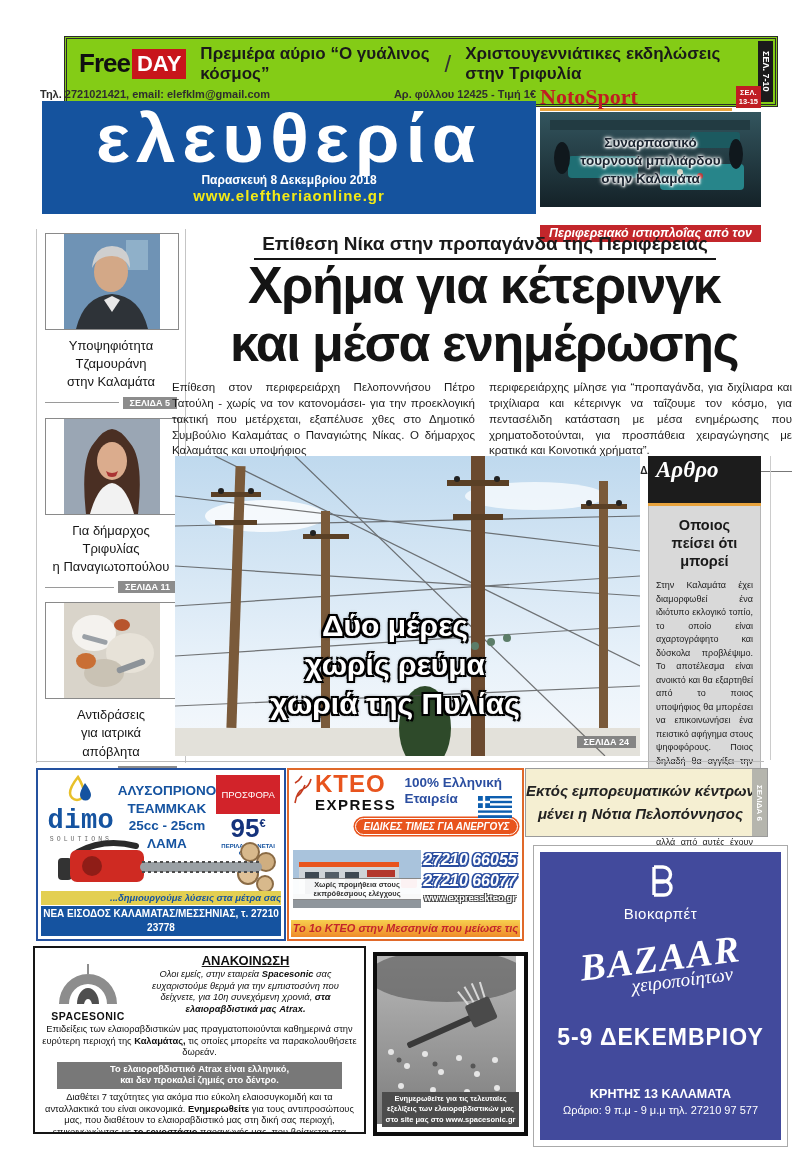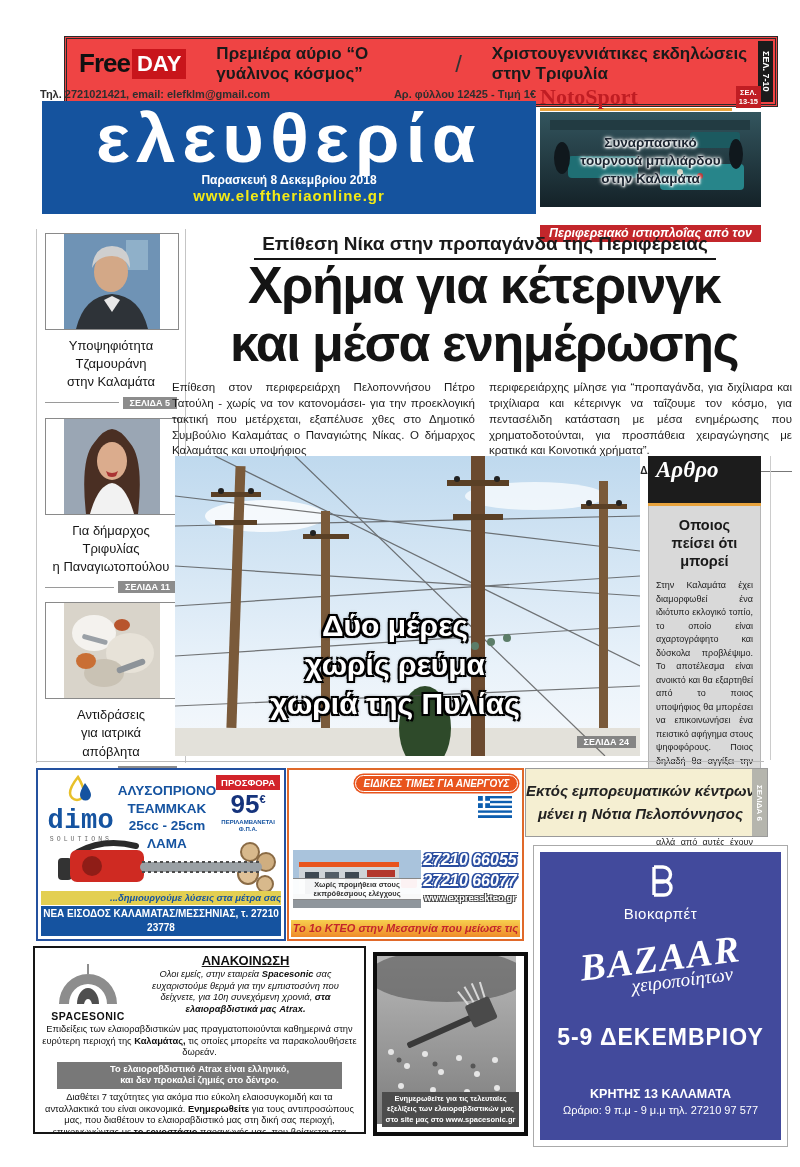--- a/index.html
+++ b/index.html
@@ -6,21 +6,21 @@
   body{
     width:800px;height:1167px;position:relative;background:#fff;
     font-family:"Liberation Sans",sans-serif;color:#1a1a1a;overflow:hidden;
   }
   .abs{position:absolute;}
   .pl{white-space:pre-line;}
   .b{font-weight:700;}
 
   
   .topbar{left:64px;top:36px;width:672px;height:49px;border:3px double #2a2a2a;
-    display:flex;align-items:center;gap:30px;padding:0 24px 16px 12px;background:#ef4444;}
+    display:flex;align-items:center;gap:14px;padding:0 24px 16px 12px;background:#84cc16;}
   .freeday{display:flex;align-items:center;font-weight:700;}
   .free{font-size:26px;font-weight:800;color:#101010;letter-spacing:-1px;}
   .day{font-size:22px;font-weight:800;color:#fff;background:#c8151b;padding:2px 5px;margin-left:2px;}
   .tb-show{font-size:17px;font-weight:700;color:#1a1a1a;}
   .tb-slash{font-size:24px;font-weight:400;color:#333;}
   .tb-badge{position:absolute;right:2px;top:2px;bottom:2px;width:15px;background:#1b1b1b;color:#fff;
     writing-mode:vertical-rl;font-size:9px;font-weight:700;display:flex;align-items:center;justify-content:center;}
 
   
   .contactrow{left:40px;top:88px;width:496px;display:flex;justify-content:space-between;
@@ -89,21 +89,21 @@
   .vrule{left:770px;top:456px;width:1px;height:304px;background:#ccc;}
 
   
   .dimo{left:36px;top:768px;width:246px;height:169px;border:2px solid #24519f;background:#fff;overflow:hidden;}
   .dimo-top{display:flex;padding:5px 4px 0 6px;}
   .dimo-logo-col{width:74px;text-align:center;font-family:Liberation Mono, monospace;}
   .dimo-name{font-size:27px;font-weight:800;color:#1553a0;line-height:1;letter-spacing:.5px;}
   .dimo-sub{font-size:6.5px;letter-spacing:3px;color:#6a6a6a;margin-top:1px;}
   .dimo-product{flex:1;text-align:center;padding-top:7px;font-size:13.5px;font-weight:800;color:#1553a0;line-height:1.3;}
   .dimo-offer{width:64px;text-align:center;}
-  .offer-label{background:#d2232a;color:#fff;font-size:9.5px;font-weight:700;padding:2px 0;}
+  .offer-label{background:#d2232a;color:#fff;font-size:9.5px;font-weight:400;padding:14px 0;}
   .offer-price{font-size:26px;font-weight:800;color:#15337c;line-height:1.1;}
   .offer-cur{font-size:11px;vertical-align:super;}
   .offer-note{font-size:6px;font-weight:700;color:#1553a0;line-height:1.3;}
   .dimo-slogan{position:absolute;left:3px;right:3px;bottom:34px;height:14px;background:#e3cf52;
     color:#1553a0;font-style:italic;font-weight:700;font-size:9.5px;line-height:14px;padding-left:8px;text-align:right;}
   .dimo-addr{position:absolute;left:3px;right:3px;bottom:3px;height:29px;background:#1553a0;color:#fff;
     text-align:center;font-size:10px;font-weight:700;line-height:1.4;padding-top:1px;}
 
   
   .kteo{left:287px;top:768px;width:233px;height:169px;border:2px solid #e0692a;background:#fff;overflow:hidden;}
@@ -396,20 +396,31 @@
     <line x1="98" y1="36" x2="216" y2="36" stroke="#4c4c4c" stroke-width="2" stroke-dasharray="3 3"></line>
   </svg>
   <div class="dimo-slogan">...δημιουργούμε λύσεις στα μέτρα σας</div>
   <div class="dimo-addr">
     <div>ΝΕΑ ΕΙΣΟΔΟΣ ΚΑΛΑΜΑΤΑΣ/ΜΕΣΣΗΝΙΑΣ, τ. 27210 23778</div>
     <div>www.dimohellas.gr</div>
   </div>
 </div>
 
 <div class="abs kteo">
+  <div class="kteo-head">
+    <svg width="20" height="34">
+      <path d="M2,30 Q4,18 10,16 Q16,14 18,6 M3,24 Q8,22 12,12 M2,10 Q6,8 9,3" fill="none" stroke="#c43b1f" stroke-width="1.6"></path>
+    </svg>
+    <div class="kteo-logo">
+      <div class="kteo-word">KTEO</div>
+      <div class="express-word">EXPRESS</div>
+    </div>
+    <div class="kteo-claim pl">100% Ελληνική
+Εταιρεία</div>
+  </div>
   <svg class="kteo-flag" width="34" height="22">
     <rect width="34" height="22" fill="#0d5eaf"></rect>
     <g fill="#fff">
       <rect y="2.4" width="34" height="2.4"></rect>
         <rect y="7.2" width="34" height="2.4"></rect>
       <rect y="12" width="34" height="2.4"></rect>
         <rect y="16.8" width="34" height="2.4"></rect>
     </g>
     <rect width="12" height="12" fill="#0d5eaf"></rect>
     <rect x="4.8" width="2.4" height="12" fill="#fff"></rect>

